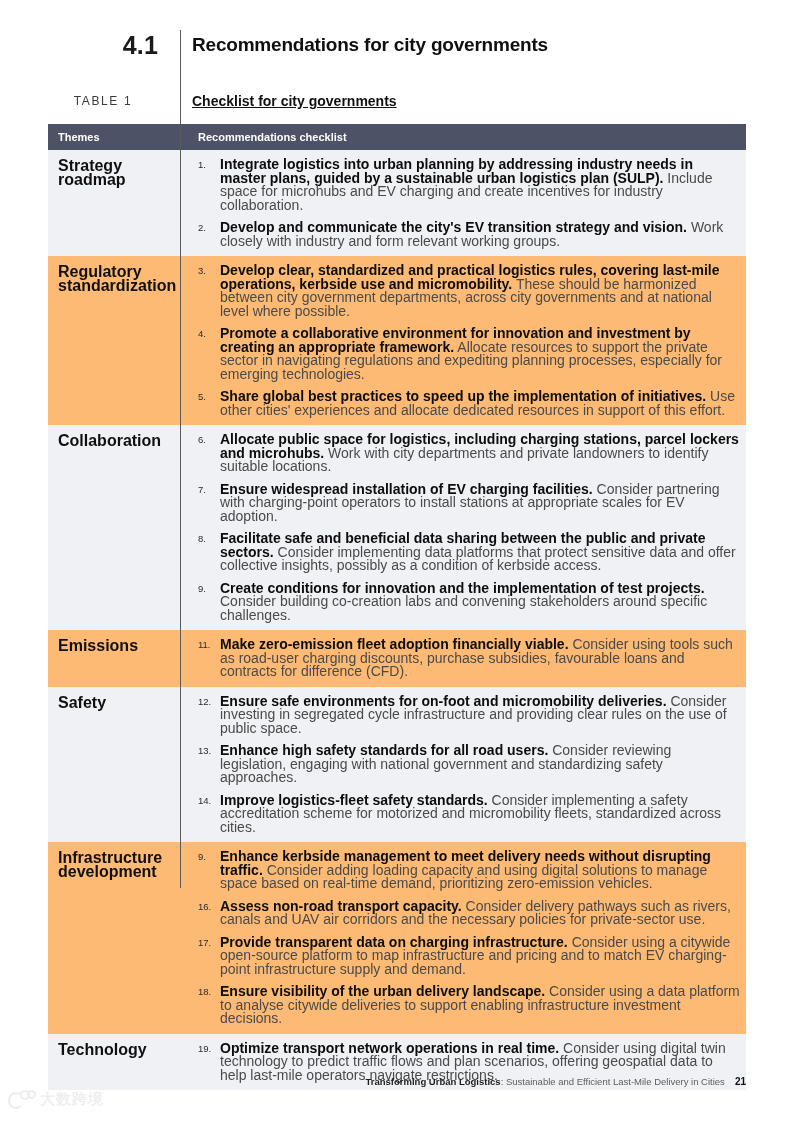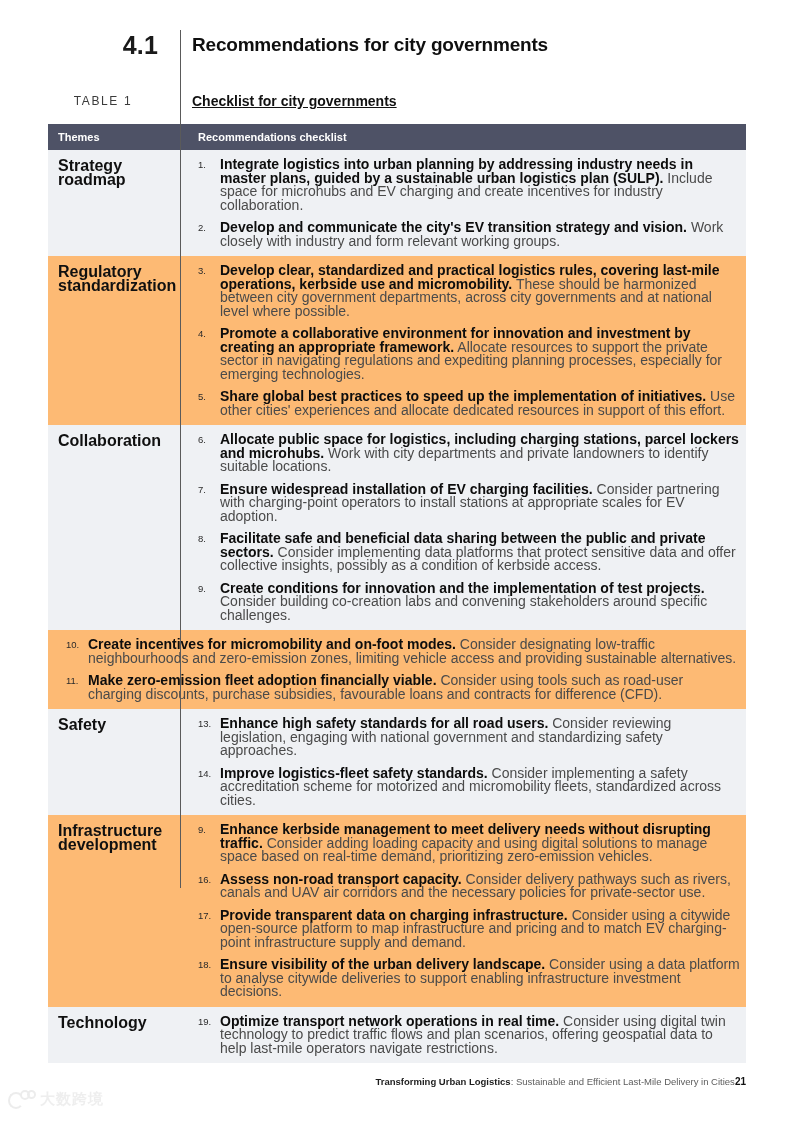--- a/index.html
+++ b/index.html
@@ -170,20 +170,21 @@
     right: 47px;
     bottom: 34px;
     font-size: 9.5px;
     color: #5d5d5d;
     white-space: nowrap;
   }
   .footer b { color: #1d1d1d; font-weight: 700; }
   .footer .pagenum {
     color: #111111;
     font-weight: 700;
+    margin-left: 10px;
     font-size: 10px;
   }
 
   
   .watermark {
     position: absolute;
     left: 8px;
     bottom: 12px;
     display: flex;
     align-items: center;
@@ -291,34 +292,35 @@
             <div class="item-num">8.</div>
             <div class="item-text"><b>Facilitate safe and beneficial data sharing between the public and private sectors.</b><span> Consider implementing data platforms that protect sensitive data and offer collective insights, possibly as a condition of kerbside access.</span></div>
           </div>
           <div class="item">
             <div class="item-num">9.</div>
             <div class="item-text"><b>Create conditions for innovation and the implementation of test projects.</b><span> Consider building co-creation labs and convening stakeholders around specific challenges.</span></div>
           </div>
         </div>
       </div>
       <div class="trow">
-        <div class="td-items">
-          <div class="item">
-            <div class="item-num">10.</div>
-            <div class="item-text"><b>Create incentives for micromobility and on-foot modes.</b><span> Consider designating low-traffic neighbourhoods and zero-emission zones, limiting vehicle access and providing sustainable alternatives.</span></div>
-          </div>
+        <div class="td-theme">Emissions</div>
+        <div class="td-items">
           <div class="item">
             <div class="item-num">11.</div>
             <div class="item-text"><b>Make zero-emission fleet adoption financially viable.</b><span> Consider using tools such as road-user charging discounts, purchase subsidies, favourable loans and contracts for difference (CFD).</span></div>
           </div>
         </div>
       </div>
       <div class="trow shaded">
         <div class="td-theme">Safety</div>
         <div class="td-items">
+          <div class="item">
+            <div class="item-num">12.</div>
+            <div class="item-text"><b>Ensure safe environments for on-foot and micromobility deliveries.</b><span> Consider investing in segregated cycle infrastructure and providing clear rules on the use of public space.</span></div>
+          </div>
           <div class="item">
             <div class="item-num">13.</div>
             <div class="item-text"><b>Enhance high safety standards for all road users.</b><span> Consider reviewing legislation, engaging with national government and standardizing safety approaches.</span></div>
           </div>
           <div class="item">
             <div class="item-num">14.</div>
             <div class="item-text"><b>Improve logistics-fleet safety standards.</b><span> Consider implementing a safety accreditation scheme for motorized and micromobility fleets, standardized across cities.</span></div>
           </div>
         </div>
       </div>

